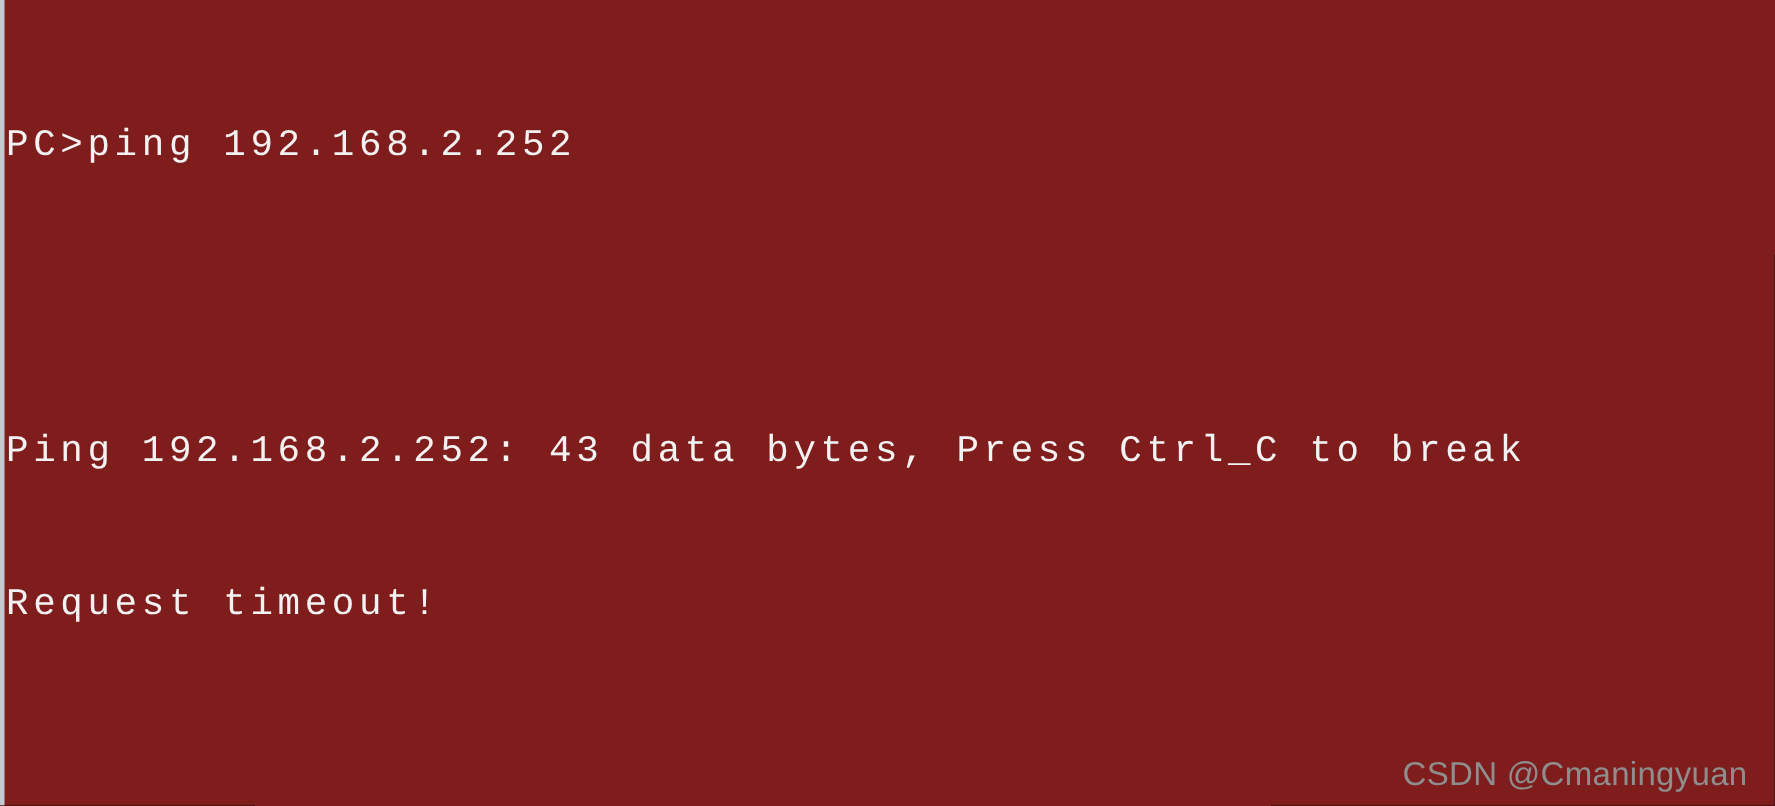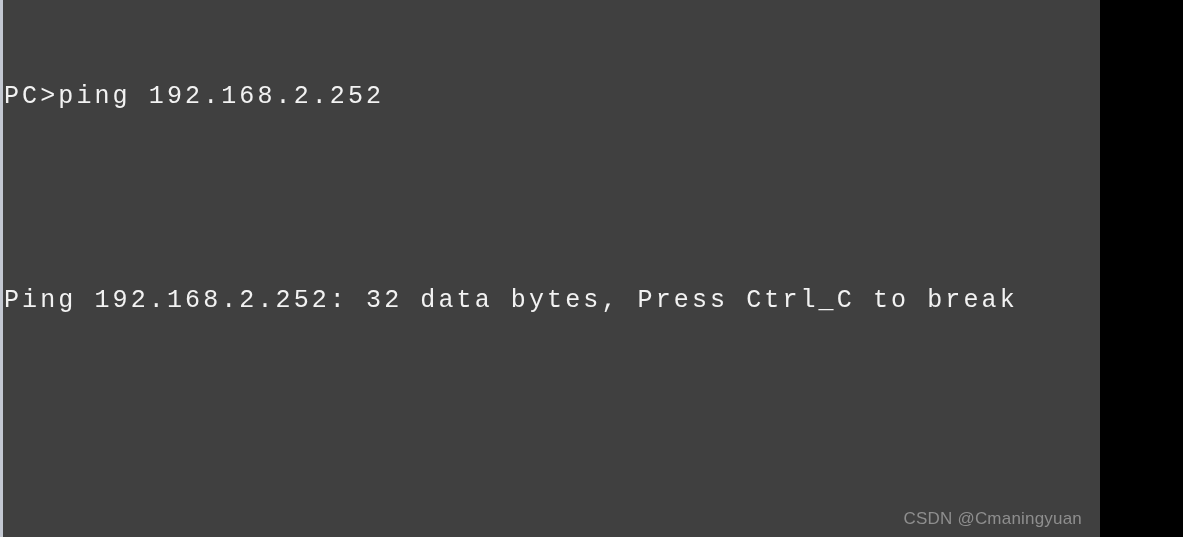--- a/index.html
+++ b/index.html
@@ -11,23 +11,23 @@
 
   body {
     width: 1183px;
     height: 537px;
     overflow: hidden;
     font-family: "Liberation Mono", "DejaVu Sans Mono", monospace;
   }
 
   .console-window {
     position: relative;
-    width: 1100px;
+    width: 1183px;
     height: 537px;
-    background: #404040;
+    background: #7f1d1d;
     box-sizing: border-box;
     overflow: hidden;
   }
 
   
   .left-edge {
     position: absolute;
     left: 0;
     top: 0;
     width: 3px;
@@ -57,37 +57,38 @@
 
   .console-line.blank {
     height: 34px;
   }
 
   .watermark {
     position: absolute;
     right: 18px;
     bottom: 8px;
     font-family: "Liberation Sans", "DejaVu Sans", sans-serif;
-    font-size: 17px;
+    font-size: 22px;
     letter-spacing: 0.2px;
     color: #8e8e8e;
     white-space: pre;
   }
 </style>
 </head>
 <body>
 
 <div class="console-window">
 
   <div class="left-edge"></div>
 
   <div class="console-output">
     <span class="console-line">PC&gt;ping 192.168.2.252</span>
     <span class="console-line blank"></span>
-    <span class="console-line">Ping 192.168.2.252: 32 data bytes, Press Ctrl_C to break</span>
+    <span class="console-line">Ping 192.168.2.252: 43 data bytes, Press Ctrl_C to break</span>
+    <span class="console-line">Request timeout!</span>
     
     
     
     
     
     
     
     
     
   </div>

